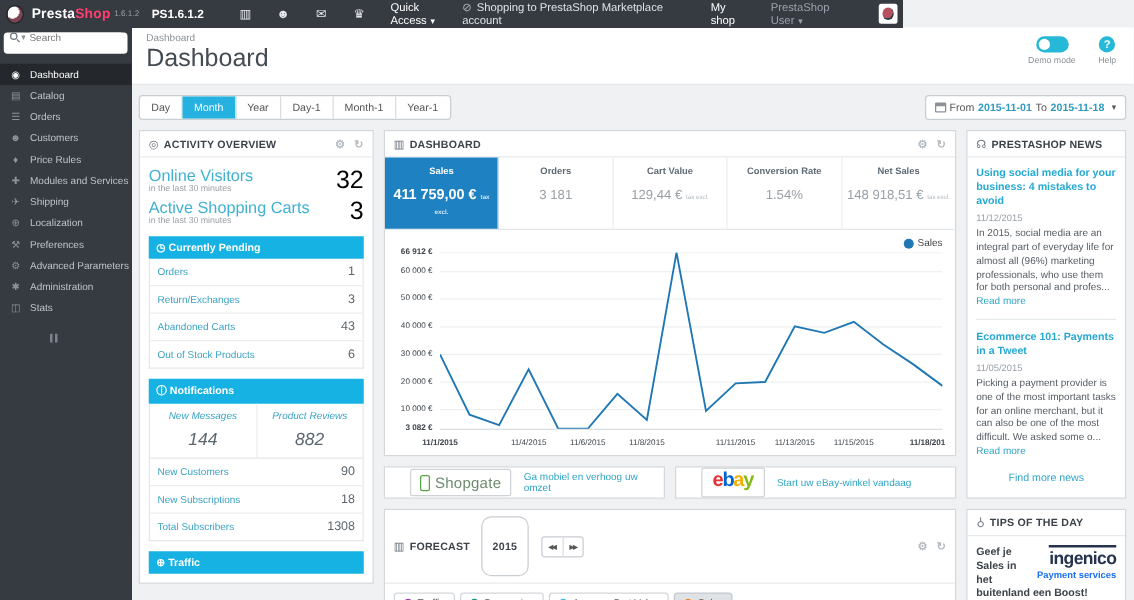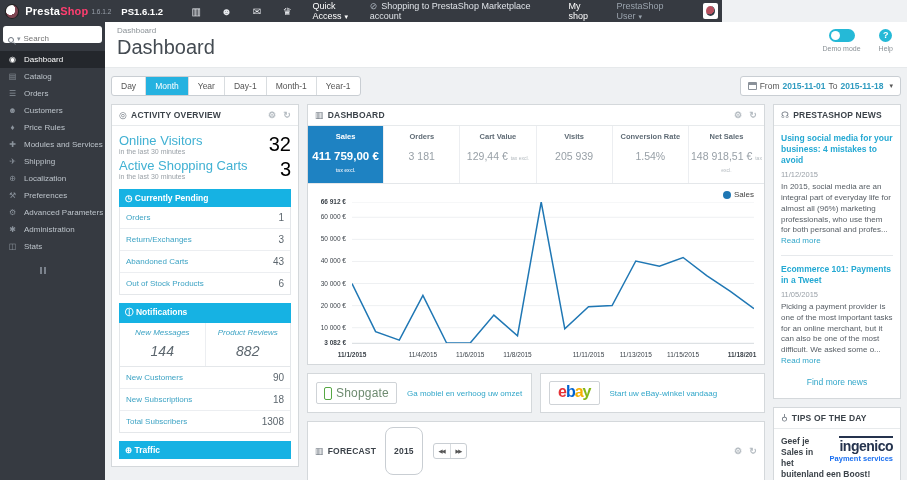--- a/index.html
+++ b/index.html
@@ -21,21 +21,21 @@
   .tb-right .mk { color:#dfe3e8; } .tb-right .mk .g { margin-right:4px; color:#aab2bc; }
   .tb-user { color:#9aa3ad; }
   .avatar { width:16px; height:16px; border-radius:2px; background:#fff; margin-right:4px; position:relative; }
   .avatar::after { content:""; position:absolute; inset:3px; border-radius:50%;
                    background:radial-gradient(circle at 40% 40%, #b6505e 0 55%, #343c46 56% 100%); }
   .caret { font-size:7px; margin-left:3px; }
 
   
   .sidebar { position:fixed; top:22px; left:0; bottom:0; width:105px; background:#363a41; z-index:40; }
   .search-wrap { margin:4px 3px 8px 3px; background:#fff; border-radius:3px; height:17px;
-                 display:flex; align-items:flex-end; padding:0 5px; gap:3px; }
+                 display:flex; align-items:flex-start; padding:0 5px; gap:3px; }
   .lens { width:6px; height:6px; border:1.3px solid #6c747e; border-radius:50%; position:relative; flex:none; }
   .lens::after { content:""; position:absolute; width:3px; height:1.3px; background:#6c747e;
                  transform:rotate(45deg); left:4px; top:5px; }
   .search-wrap .caret { color:#8a9199; margin:0; }
   .search-wrap input { border:none; outline:none; width:100%; font-size:8px; color:#555;
                        font-family:"Liberation Sans",sans-serif; }
   .nav-item { display:flex; align-items:center; height:17px; padding-left:7px; gap:6px;
               font-size:8px; color:#bdc4cb; cursor:pointer; white-space:nowrap; overflow:hidden; }
   .nav-item .nico { width:11px; text-align:center; font-size:8px; color:#8b939c; flex:none; }
   .nav-item.active { background:#24272c; color:#fff; }
@@ -121,22 +121,22 @@
   .y-axis span:first-child, .y-axis span:last-child { font-weight:bold; }
   .plot { position:absolute; left:40px; right:2px; top:12px; bottom:16px; border-bottom:1px solid #dde1e4; }
   .x-axis { position:absolute; left:40px; right:2px; bottom:0; height:12px; }
   .x-axis span { position:absolute; font-size:6.5px; color:#3c434a; white-space:nowrap;
                  transform:translateX(-50%); top:3px; }
   .x-axis span.edge-first, .x-axis span.edge-last { font-weight:bold; }
   .x-axis span.edge-last { transform:translateX(-92%); }
 
   
   .promos { display:flex; gap:8px; margin-top:8px; }
-  .promo { flex:1; background:#fff; border:1px solid #d4d8db; padding:6px 8px;
-           display:flex; align-items:center; gap:10px; height:40px; }
+  .promo { flex:1; background:#fff; border:1px solid #d4d8db; padding:6px 20px;
+           display:flex; align-items:center; gap:10px; height:26px; }
   .sg-logo { border:1px solid #cfd3d7; border-radius:2px; padding:3px 7px; display:flex; align-items:center;
              gap:4px; background:#fff; }
   .sg-phone { width:8px; height:13px; border:1.5px solid #55a743; border-radius:2px; }
   .sg-name { font-size:12px; color:#6e8b70; letter-spacing:.2px; }
   .ebay-logo { border:1px solid #cfd3d7; border-radius:2px; padding:1px 8px 3px; background:#fff;
                font-size:16px; font-weight:bold; letter-spacing:-1px; }
   .promo .p-lnk { font-size:8px; color:#31a6c9; cursor:pointer; }
 
   
   .forecast { margin-top:8px; }
@@ -379,24 +379,20 @@
               <div class="k-lbl">Sales</div>
               <div class="k-val"><span>411 759,00 €</span> <span class="k-suf">tax excl.</span></div>
             </div>
           <div class="kpi">
               <div class="k-lbl">Orders</div>
               <div class="k-val"><span>3 181</span></div>
             </div>
           <div class="kpi">
               <div class="k-lbl">Cart Value</div>
               <div class="k-val"><span>129,44 €</span> <span class="k-suf">tax excl.</span></div>
-            </div>
-          <div class="kpi">
-              <div class="k-lbl">Visits</div>
-              <div class="k-val"><span>205 939</span></div>
             </div>
           <div class="kpi">
               <div class="k-lbl">Conversion Rate</div>
               <div class="k-val"><span>1.54%</span></div>
             </div>
           <div class="kpi">
               <div class="k-lbl">Net Sales</div>
               <div class="k-val"><span>148 918,51 €</span> <span class="k-suf">tax excl.</span></div>
             </div>
         </div>

